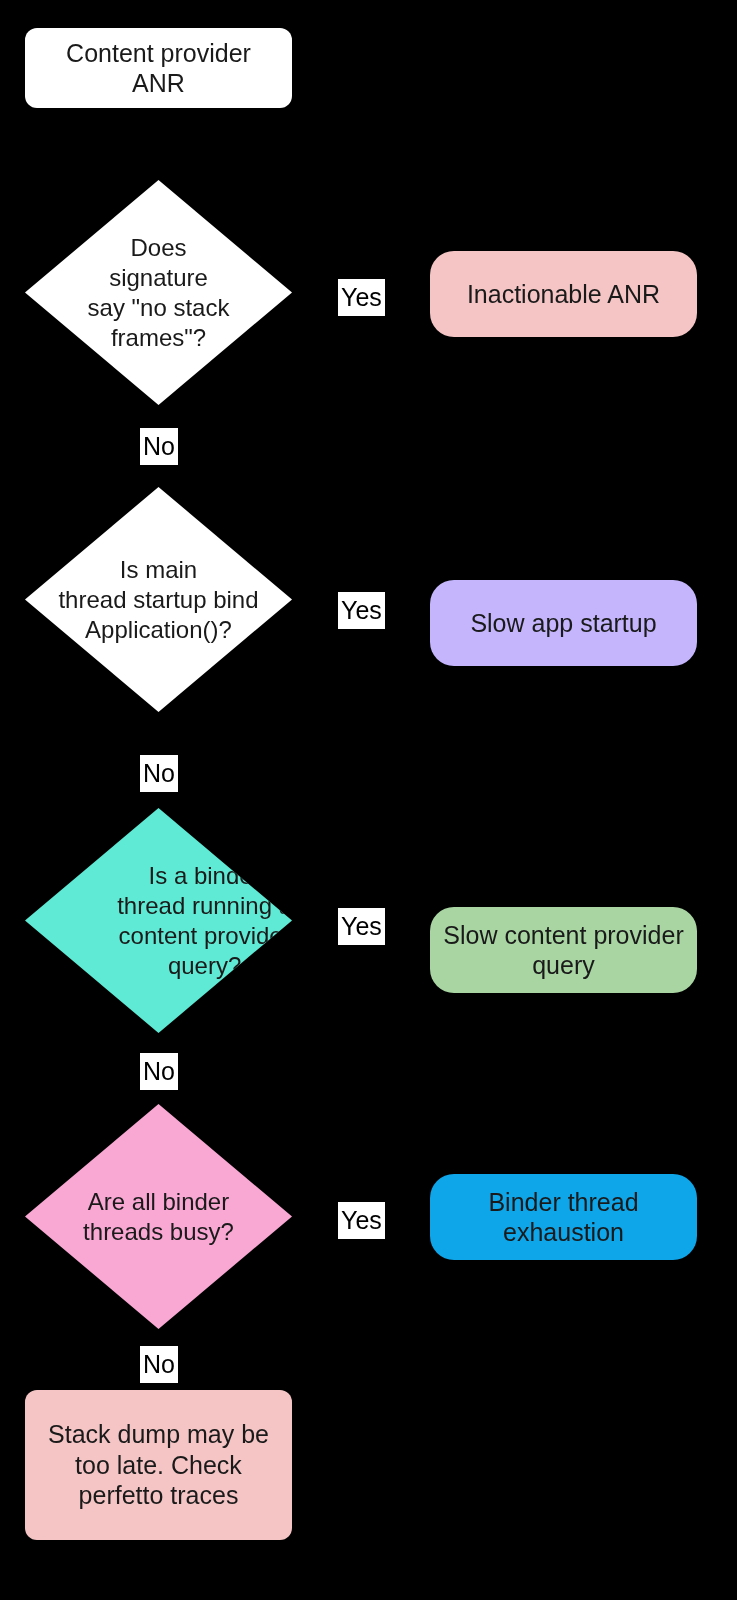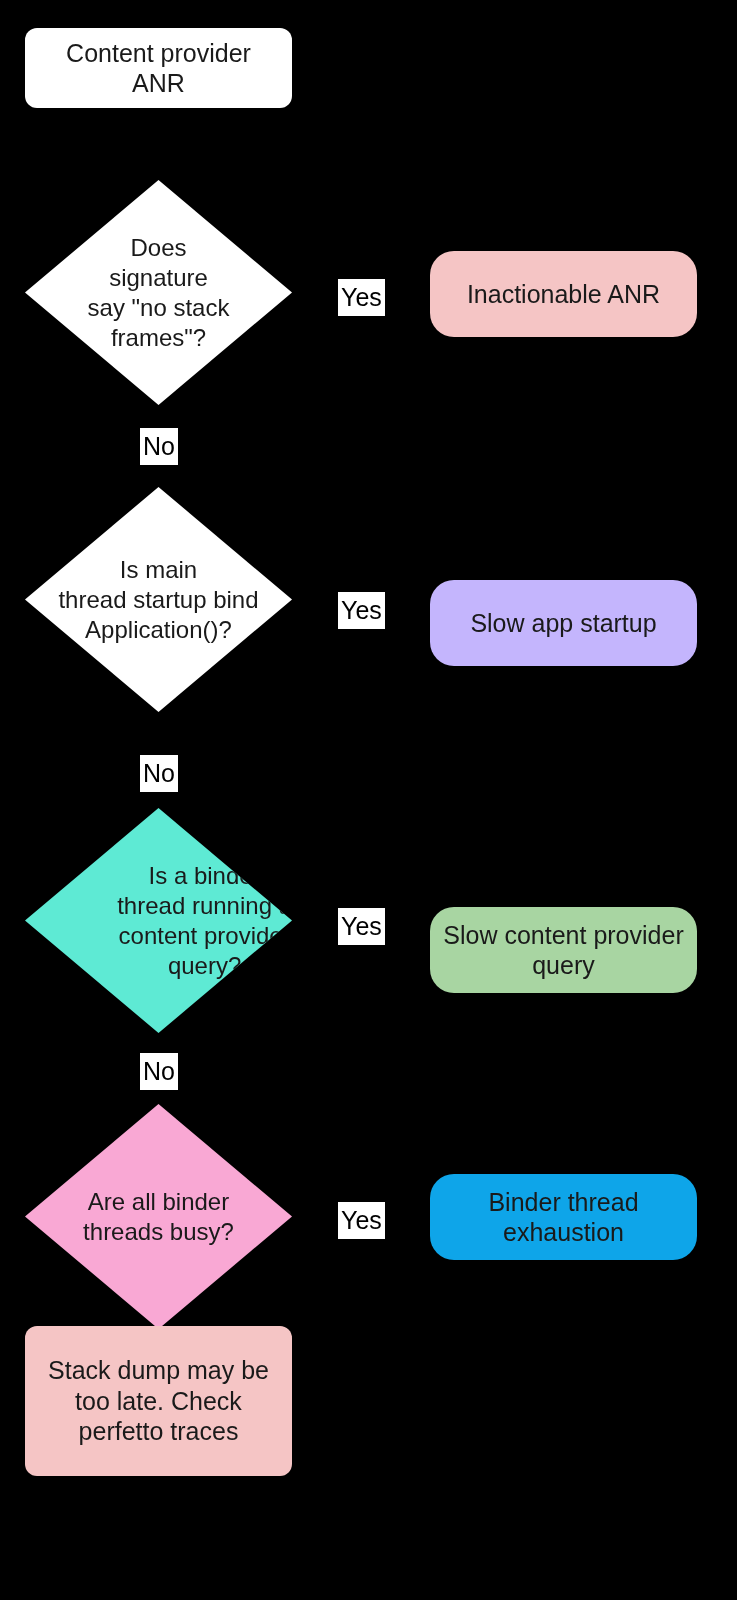--- a/index.html
+++ b/index.html
@@ -41,21 +41,21 @@
     text-align: center;
     font-size: 24px;
     line-height: 1.25;
     white-space: pre-line;
   }
   .outcome {
     left: 430px;
     width: 267px; height: 86px; border-radius: 24px;
   }
   .end {
-    left: 25px; top: 1326px;
+    left: 25px; top: 1390px;
     width: 267px; height: 150px;
   }
   .edge-label {
     position: absolute;
     background: #ffffff;
     color: #000000;
     font-size: 25px;
     line-height: 1.15;
     padding: 4px 3px;
     white-space: nowrap;

